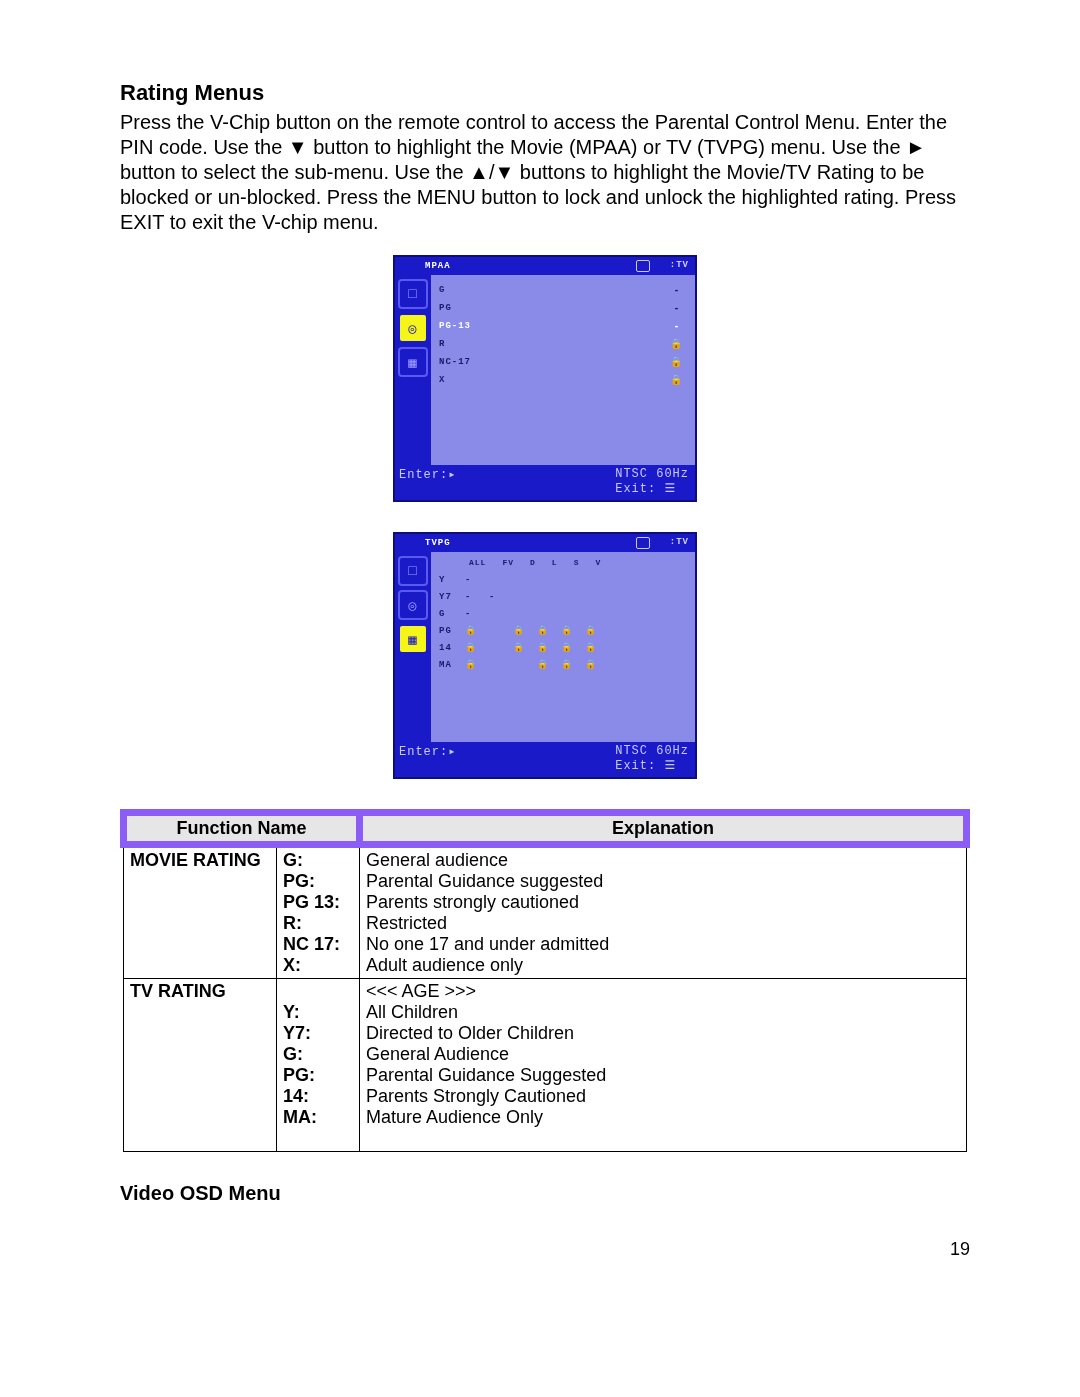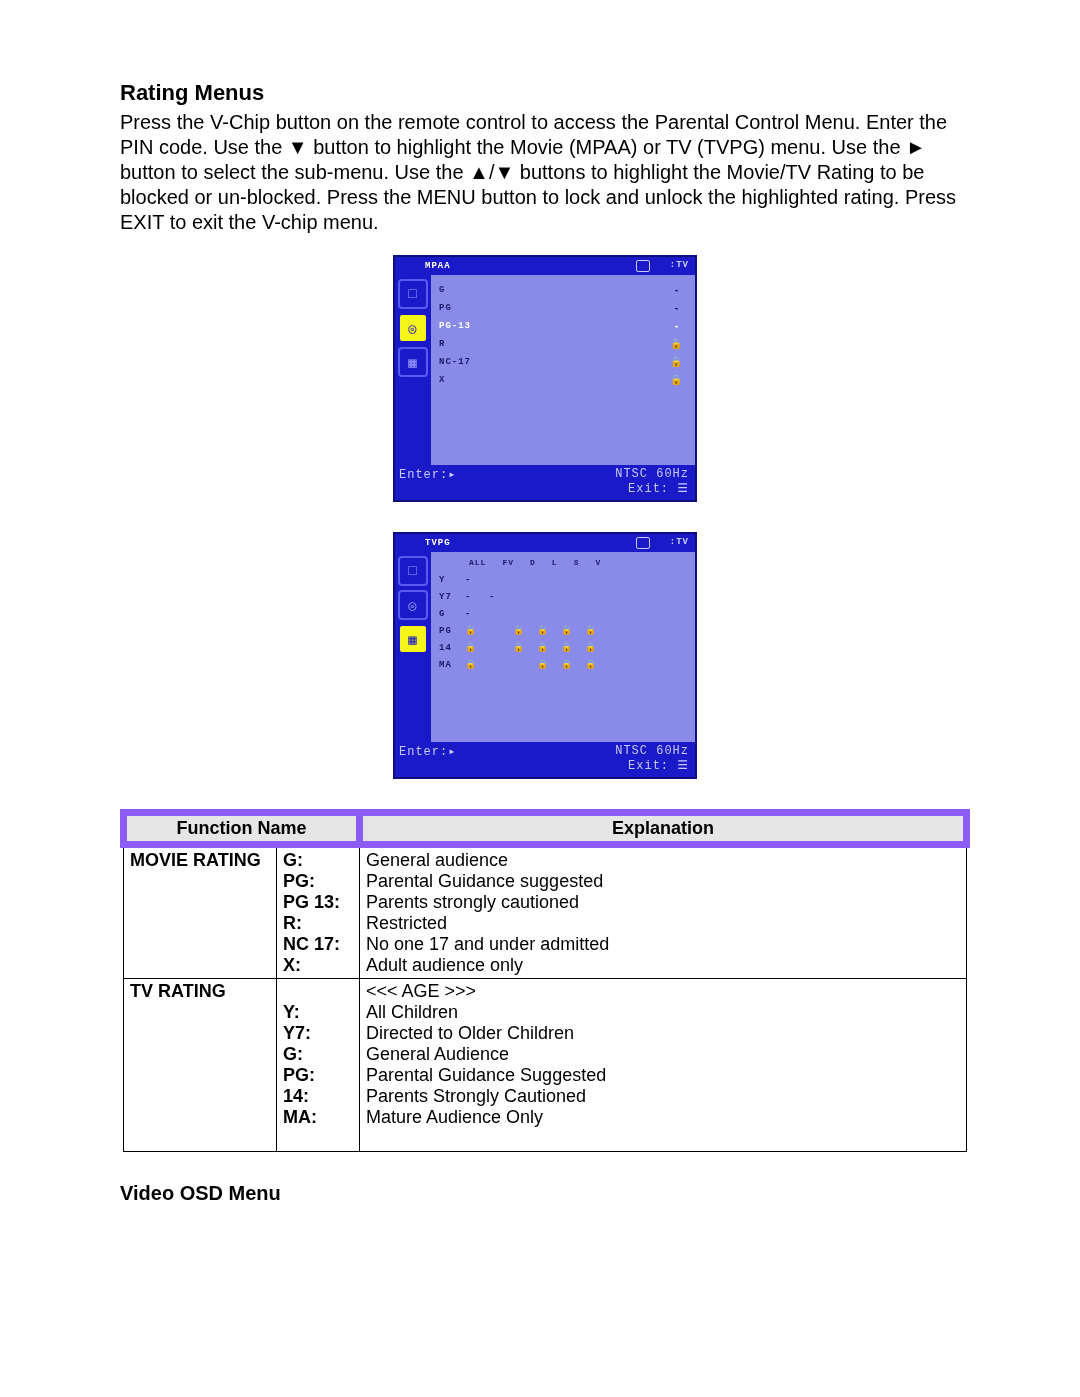--- a/index.html
+++ b/index.html
@@ -110,21 +110,21 @@
   }
   .tvpg-row .lbl { width: 26px; }
   .tvpg-row .cell { width: 24px; text-align: left; font-size: 9px; }
   .osd-footer {
     display: flex;
     justify-content: space-between;
     padding: 2px 6px 4px 4px;
     font-size: 12px;
     color: #c8c8ff;
   }
-  .osd-footer .right { text-align: right; }
+  .osd-footer .right { }
   table.func {
     border-collapse: collapse;
     width: 100%;
     font-size: 18px;
     margin: 20px 0 30px 0;
   }
   table.func th {
     background: #e6e6e6;
     border: 7px solid #8b5cf6;
     padding: 2px 6px;
@@ -359,13 +359,14 @@
             <div>Parents Strongly Cautioned</div>
             <div>Mature Audience Only</div>
             <div>&nbsp;</div>
           </td>
     </tr>
   </tbody>
     </table>
 
   <h2 class="big">Video OSD Menu</h2>
 
+  <div class="pagenum">19</div>
 </div>
 
 </body></html>

